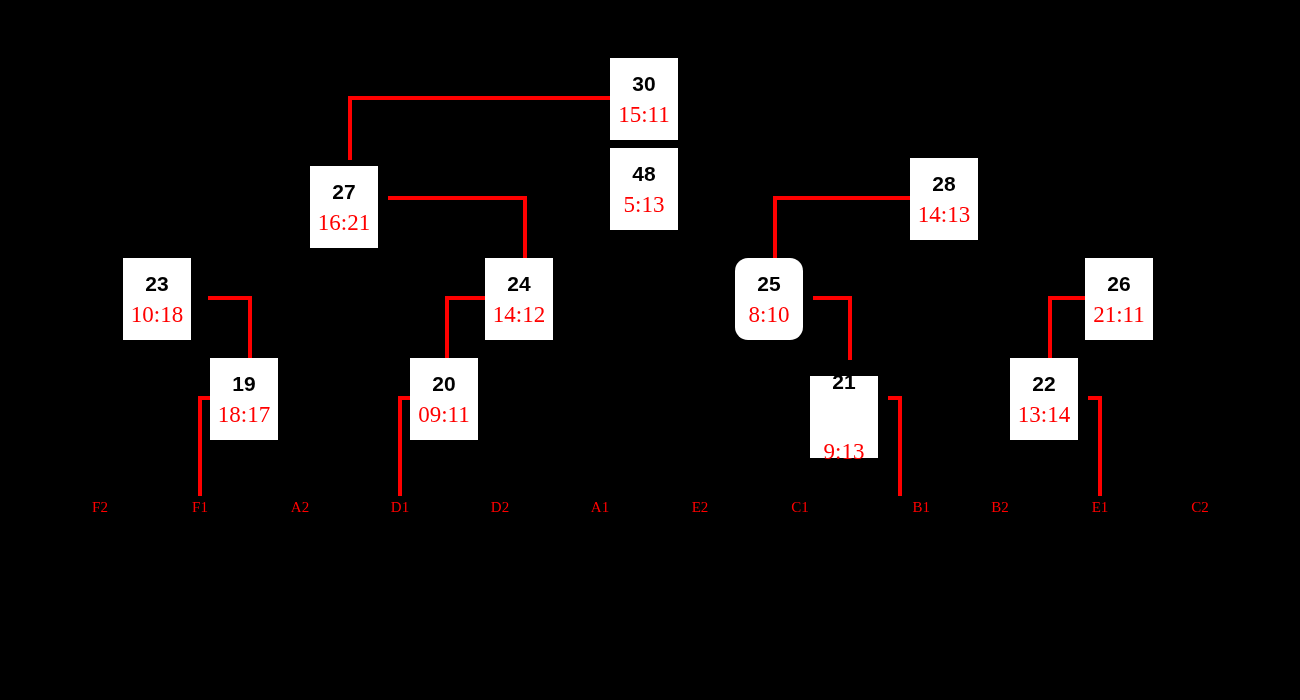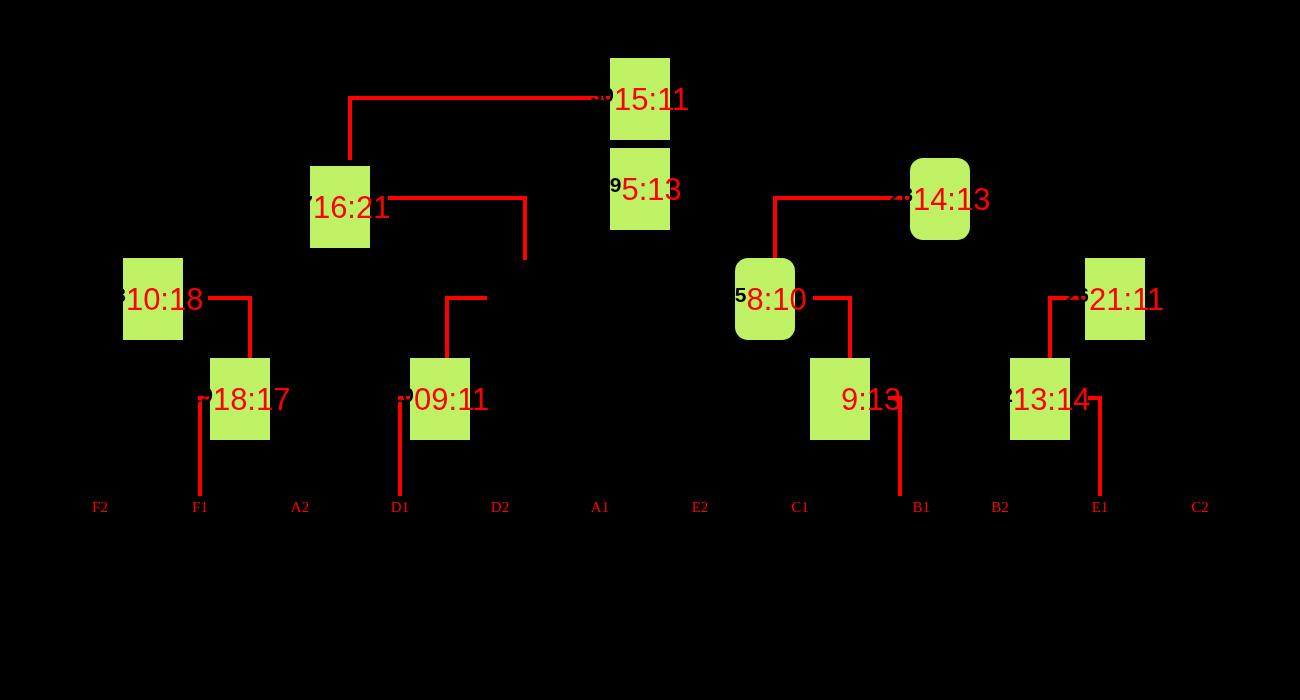--- a/index.html
+++ b/index.html
@@ -10,40 +10,41 @@
   #canvas {
     position: relative;
     width: 1300px;
     height: 700px;
     background: #000000;
     overflow: hidden;
     font-family: "Liberation Sans", sans-serif;
   }
   .node {
     position: absolute;
-    width: 60px;
+    width: 68px;
     height: 82px;
-    background: #bef264;
+    background: #ffffff;
     box-sizing: border-box;
     display: flex;
+    flex-direction: column;
     align-items: center;
     justify-content: center;
     z-index: 5;
   }
   .node-id {
     font-family: "Liberation Sans", sans-serif;
     font-size: 21px;
     font-weight: bold;
     color: #000000;
     line-height: 1;
     margin-bottom: 9px;
   }
   .node-val {
-    font-family: Liberation Sans, sans-serif;
-    font-size: 31px;
+    font-family: Liberation Serif, serif;
+    font-size: 23px;
     font-weight: normal;
     color: #ff0000;
     line-height: 1;
   }
   .edge-h {
     position: absolute;
     height: 4px;
     background: #ff0000;
     z-index: 2;
   }
@@ -88,52 +89,56 @@
     <div class="edge-v" style="left: 398px; top: 396px; height: 100px;"></div>
     <div class="edge-h" style="left: 888px; top: 396px; width: 14px;"></div>
     <div class="edge-v" style="left: 898px; top: 396px; height: 100px;"></div>
     <div class="edge-h" style="left: 1088px; top: 396px; width: 14px;"></div>
     <div class="edge-v" style="left: 1098px; top: 396px; height: 100px;"></div>
     <div class="node" style="left: 610px; top: 58px;">
       <div class="node-id">30</div>
       <div class="node-val">15:11</div>
     </div>
     <div class="node" style="left: 610px; top: 148px;">
-      <div class="node-id">49</div>
+      <div class="node-id">48</div>
       <div class="node-val">5:13</div>
     </div>
     <div class="node" style="left: 310px; top: 166px;">
       <div class="node-id">27</div>
       <div class="node-val">16:21</div>
     </div>
-    <div class="node" style="left: 910px; top: 158px; border-radius: 13px;">
+    <div class="node" style="left: 910px; top: 158px;">
       <div class="node-id">28</div>
       <div class="node-val">14:13</div>
     </div>
     <div class="node" style="left: 123px; top: 258px;">
       <div class="node-id">23</div>
       <div class="node-val">10:18</div>
+    </div>
+    <div class="node" style="left: 485px; top: 258px;">
+      <div class="node-id">24</div>
+      <div class="node-val">14:12</div>
     </div>
     <div class="node" style="left: 735px; top: 258px; border-radius: 13px;">
       <div class="node-id">25</div>
       <div class="node-val">8:10</div>
     </div>
     <div class="node" style="left: 1085px; top: 258px;">
       <div class="node-id">26</div>
       <div class="node-val">21:11</div>
     </div>
     <div class="node" style="left: 210px; top: 358px;">
       <div class="node-id">19</div>
       <div class="node-val">18:17</div>
     </div>
     <div class="node" style="left: 410px; top: 358px;">
       <div class="node-id">20</div>
       <div class="node-val">09:11</div>
     </div>
-    <div class="node" style="left: 810px; top: 358px; gap: 39px;">
+    <div class="node" style="left: 810px; top: 376px; gap: 39px;">
       <div class="node-id">21</div>
       <div class="node-val">9:13</div>
     </div>
     <div class="node" style="left: 1010px; top: 358px;">
       <div class="node-id">22</div>
       <div class="node-val">13:14</div>
     </div>
     <div class="leaf-label" style="left: 70px; top: 500px;">F2</div>
     <div class="leaf-label" style="left: 170px; top: 500px; font-family: Liberation Serif, serif;">F1</div>
     <div class="leaf-label" style="left: 270px; top: 500px;">A2</div>

